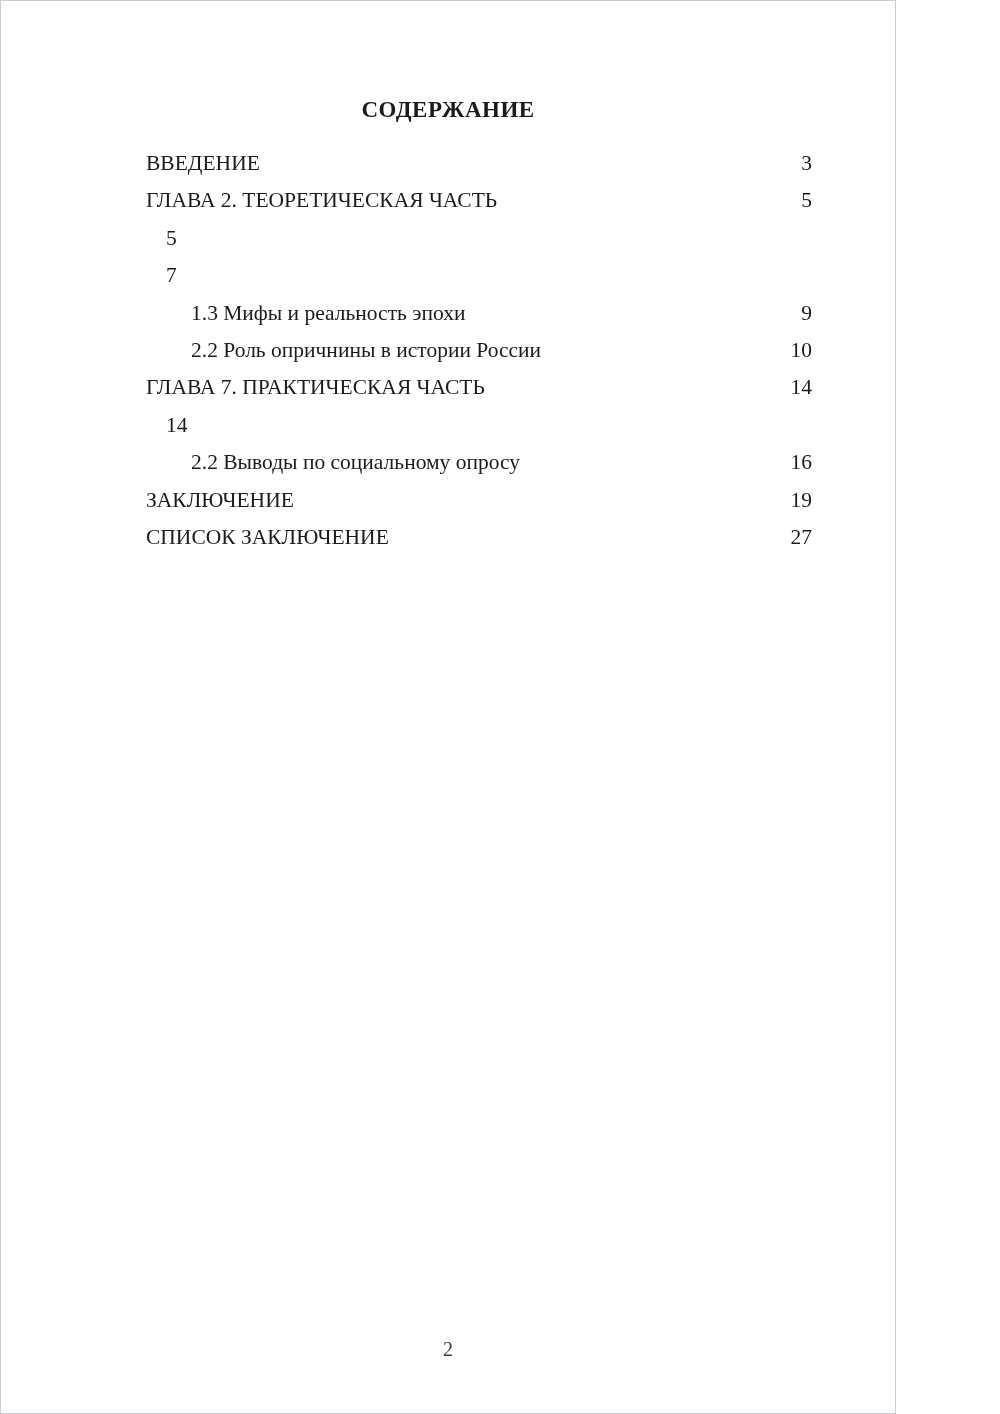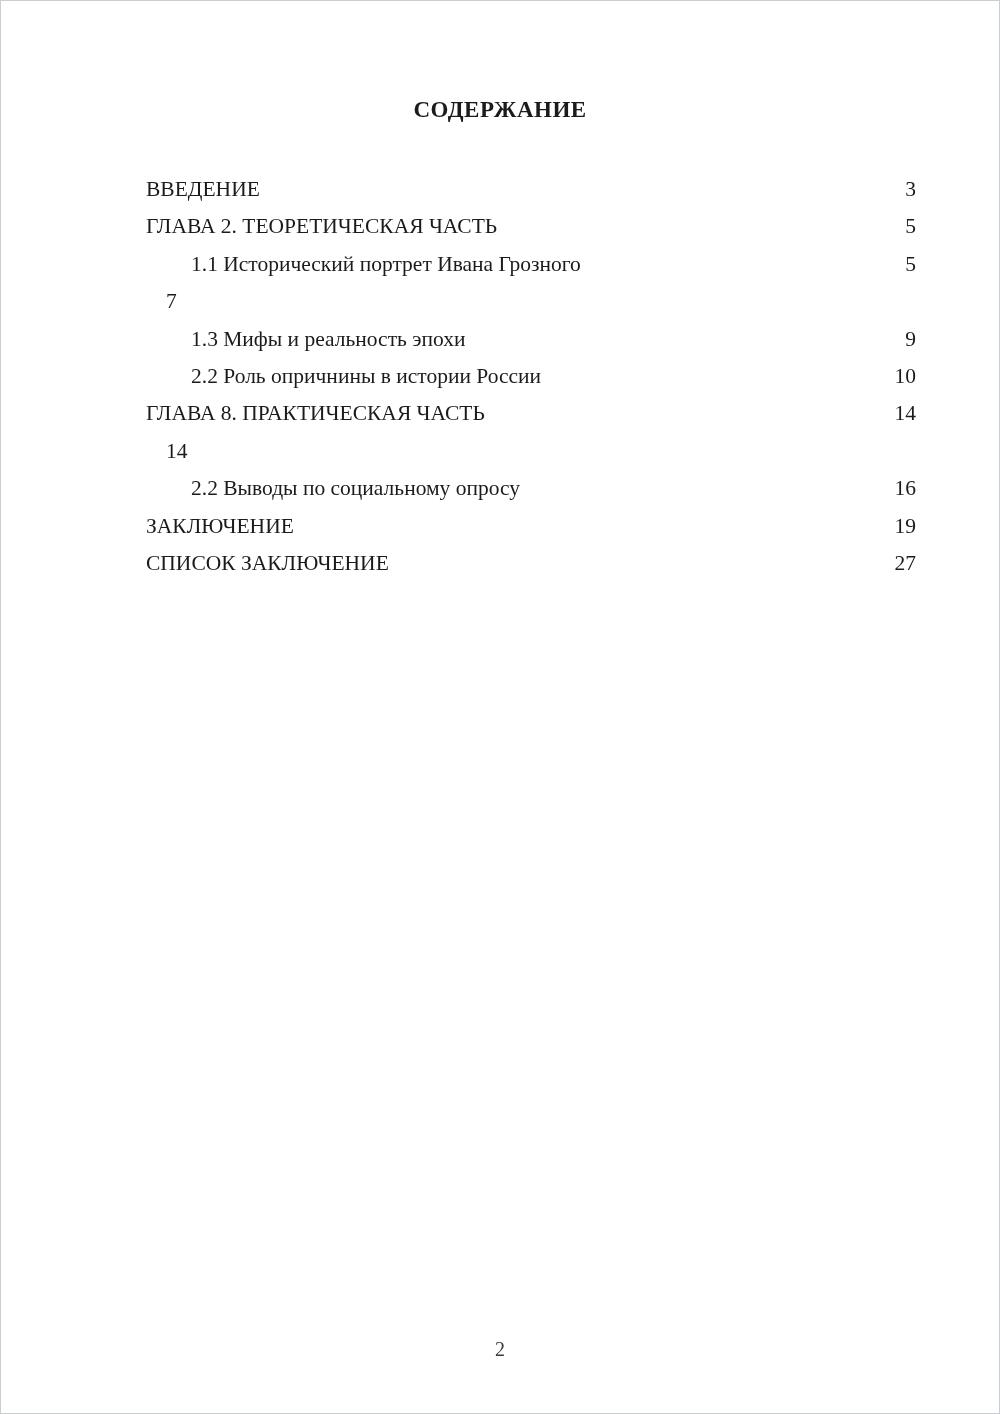--- a/index.html
+++ b/index.html
@@ -1,40 +1,40 @@
 <!DOCTYPE html>
 <html><head>
 <meta charset="utf-8">
 <style>
   html, body {
     margin: 0;
     padding: 0;
     background: #ffffff;
   }
   .page {
-    width: 1000px;
+    width: 896px;
     height: 1414px;
     box-sizing: border-box;
     background: #ffffff;
     border: 1px solid #c9ced4;
     position: relative;
     font-family: "Liberation Serif", serif;
     color: #1b1b1b;
     overflow: hidden;
   }
   .doc-title {
     margin: 0;
     padding-top: 96px;
     text-align: center;
     font-size: 23px;
     font-weight: bold;
     letter-spacing: 0.5px;
   }
   .toc {
-    margin-top: 48px;
+    margin-top: 22px;
     padding-left: 145px;
     padding-right: 83px;
   }
   .toc-row {
     display: flex;
     justify-content: space-between;
     align-items: baseline;
     font-size: 21.5px;
     line-height: 37.4px;
   }
@@ -67,36 +67,35 @@
   <div class="toc" id="toc-list">
       <div class="toc-row">
         <span class="toc-label">ВВЕДЕНИЕ</span>
         <span class="toc-page">3</span>
       </div>
       <div class="toc-row">
         <span class="toc-label">ГЛАВА 2. ТЕОРЕТИЧЕСКАЯ ЧАСТЬ</span>
         <span class="toc-page">5</span>
       </div>
       <div class="toc-row indent">
-        <span class="toc-label">1.1 Исторический портрет Ивана Грозного</span>
         <span class="toc-page">5</span>
       </div>
       <div class="toc-row indent">
         <span class="toc-page">7</span>
       </div>
       <div class="toc-row indent">
         <span class="toc-label">1.3 Мифы и реальность эпохи</span>
         <span class="toc-page">9</span>
       </div>
       <div class="toc-row indent">
         <span class="toc-label">2.2 Роль опричнины в истории России</span>
         <span class="toc-page">10</span>
       </div>
       <div class="toc-row">
-        <span class="toc-label">ГЛАВА 8. ПРАКТИЧЕСКАЯ ЧАСТЬ</span>
+        <span class="toc-label">ГЛАВА 7. ПРАКТИЧЕСКАЯ ЧАСТЬ</span>
         <span class="toc-page">14</span>
       </div>
       <div class="toc-row indent">
         <span class="toc-page">14</span>
       </div>
       <div class="toc-row indent">
         <span class="toc-label">2.2 Выводы по социальному опросу</span>
         <span class="toc-page">16</span>
       </div>
       <div class="toc-row">

